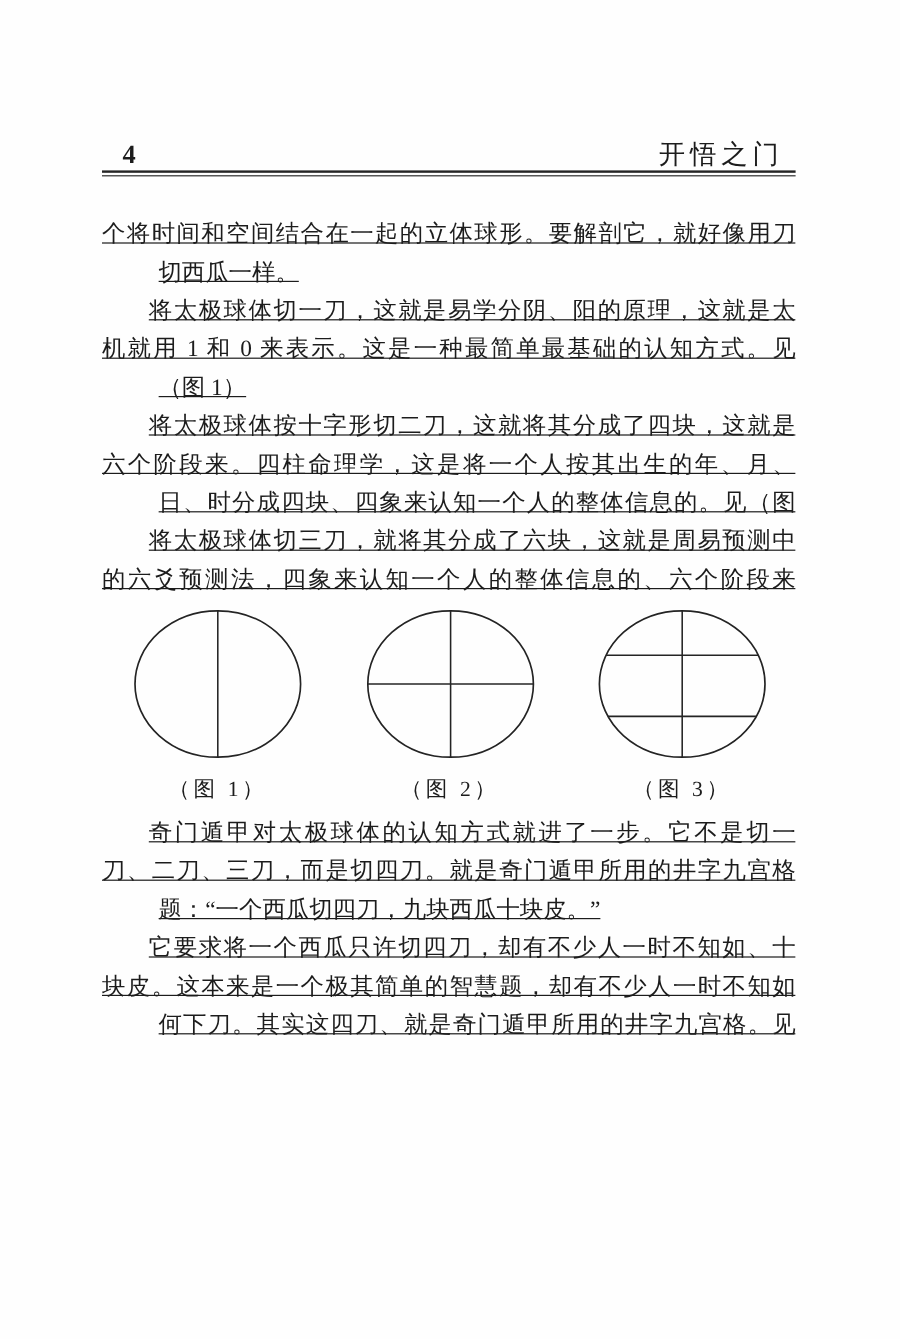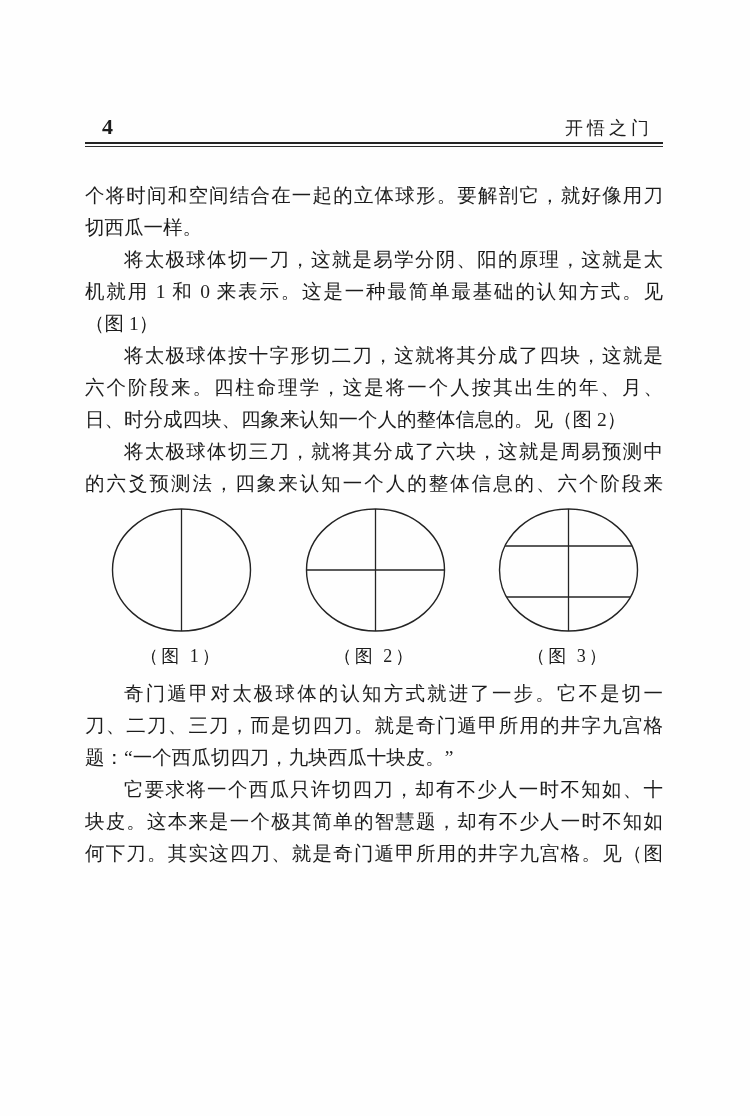--- a/index.html
+++ b/index.html
@@ -21,50 +21,50 @@
     display: flex;
     justify-content: space-between;
     align-items: baseline;
   }
   .page-number {
     font-size: 22px;
     font-weight: bold;
     padding-left: 17px;
   }
   .running-title {
-    font-size: 18px;
+    font-size: 22px;
     letter-spacing: 4px;
     padding-right: 10px;
   }
   .header-rule {
     position: absolute;
     top: 142px;
     left: 85px;
     right: 87px;
     height: 2px;
     border-top: 2.5px solid #242424;
     border-bottom: 1px solid #2e2e2e;
   }
   .content {
     position: absolute;
     top: 180px;
     left: 85px;
     right: 87px;
   }
-  .paragraph { margin: 0; }
+  .paragraph { margin: 0; text-decoration: underline; }
   .line {
     height: 32px;
     line-height: 32px;
     font-size: 19.5px;
     text-align: justify;
     text-align-last: justify;
     overflow: hidden;
     white-space: nowrap;
   }
-  .line.last { text-align-last: left; white-space: normal; }
+  .line.last { text-align-last: left; white-space: normal; margin-left: 47px; }
   .line.indent { text-indent: 2em; }
   .figures-row {
     margin-top: 6px;
     padding: 0 22px 0 24px;
     display: flex;
     justify-content: space-between;
   }
   .figure { text-align: center; }
   .figure-caption {
     margin-top: 3px;

